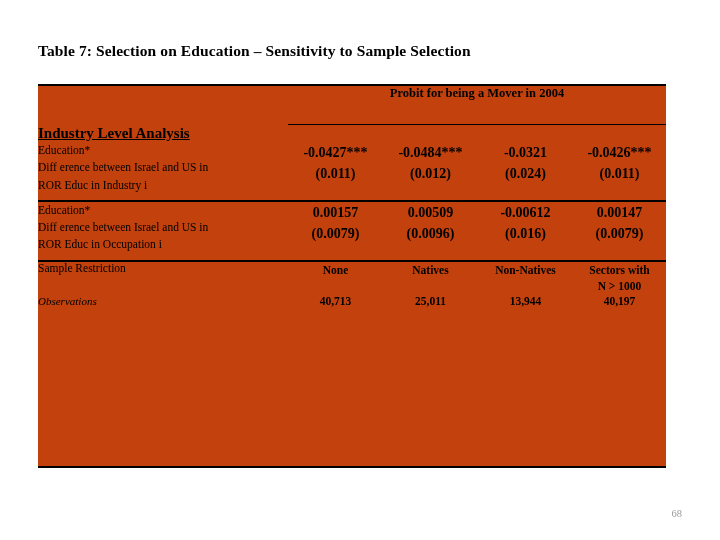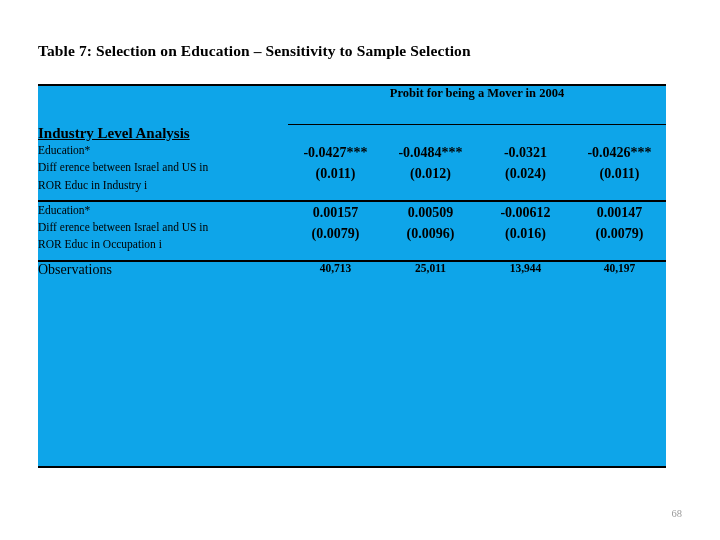--- a/index.html
+++ b/index.html
@@ -29,21 +29,21 @@
     white-space: nowrap;
   }
 
   
   .table-panel {
     position: absolute;
     left: 38px;
     top: 84px;
     width: 628px;
     height: 384px;
-    background: #0ea5e9;
+    background: #c2410c;
     border-top: 2.5px solid #000000;
     border-bottom: 2.5px solid #000000;
     box-sizing: border-box;
   }
 
   .tbl {
     width: 100%;
     border-collapse: collapse;
     table-layout: fixed;
     font-size: 11.5px;
@@ -121,22 +121,23 @@
     text-align: center;
     font-size: 11.5px;
     font-weight: bold;
     line-height: 1.45;
   }
   .foot-val .l2 { display: block; }
 
   .obs-label {
     padding-top: 18px;
     padding-bottom: 3px;
-    font-size: 14px;
-    white-space: nowrap;
+    font-size: 11px;
+    white-space: nowrap;
+    font-style: italic;
   }
   .obs-val {
     padding-top: 18px;
     padding-bottom: 3px;
     text-align: center;
     font-size: 11.5px;
     font-weight: bold;
   }
 
   
@@ -224,20 +225,39 @@
         <td class="coefcell">
           <div>0.00147</div>
           <div class="se">(0.0079)</div>
         </td>
       </tr>
 
       <tr class="rule-heavy">
         <td colspan="5"></td>
       </tr>
 
+      <tr>
+        <td class="foot-label">Sample Restriction</td>
+        <td class="foot-val">
+          <span>None</span>
+          <span class="l2"></span>
+        </td>
+        <td class="foot-val">
+          <span>Natives</span>
+          <span class="l2"></span>
+        </td>
+        <td class="foot-val">
+          <span>Non-Natives</span>
+          <span class="l2"></span>
+        </td>
+        <td class="foot-val">
+          <span>Sectors with</span>
+          <span class="l2">N &gt; 1000</span>
+        </td>
+      </tr>
 
       <tr>
         <td class="obs-label">Observations</td>
         <td class="obs-val">40,713</td>
         <td class="obs-val">25,011</td>
         <td class="obs-val">13,944</td>
         <td class="obs-val">40,197</td>
       </tr>
 
     </tbody>

